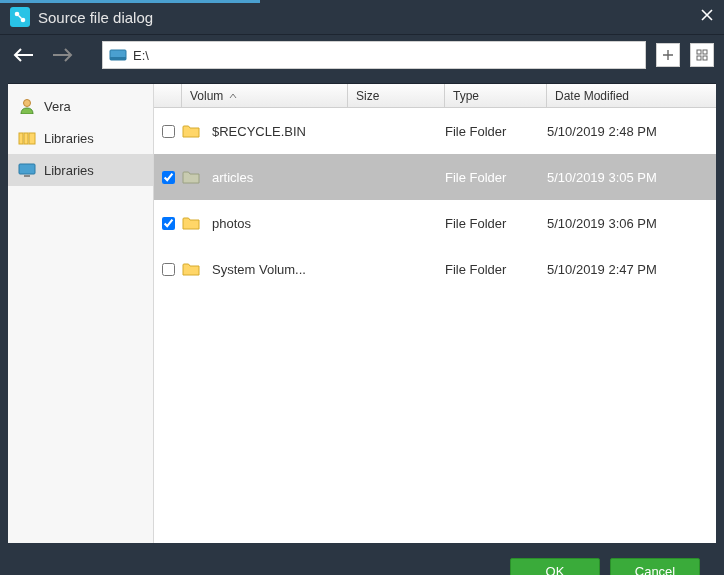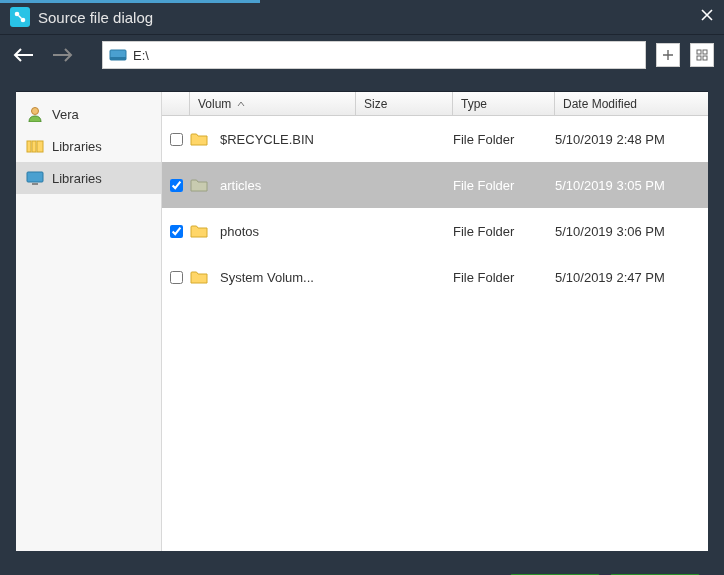--- a/index.html
+++ b/index.html
@@ -30,21 +30,21 @@
     display: flex; align-items: center; padding: 0 6px; gap: 6px; font-size: 13px;
     color:#333;
   }
   .nav-btn {
     width: 24px; height: 24px; border:1px solid #cfcfcf; background:#fff;
     display:flex; align-items:center; justify-content:center; cursor:pointer;
   }
 
   .body {
     display: flex; height: 460px; background: #ffffff;
-    margin: 16px; border-top: 1px solid #1d2530;
+    margin: 8px; border-top: 1px solid #1d2530;
   }
   .sidebar {
     width: 146px; background: #f7f7f7; border-right: 1px solid #d8d8d8;
     padding-top: 6px;
   }
   .side-item {
     height: 32px; display:flex; align-items:center; gap:8px;
     padding: 0 10px; font-size: 13px; color:#333; cursor:pointer;
   }
   .side-item.selected { background: #dcdcdc; }

